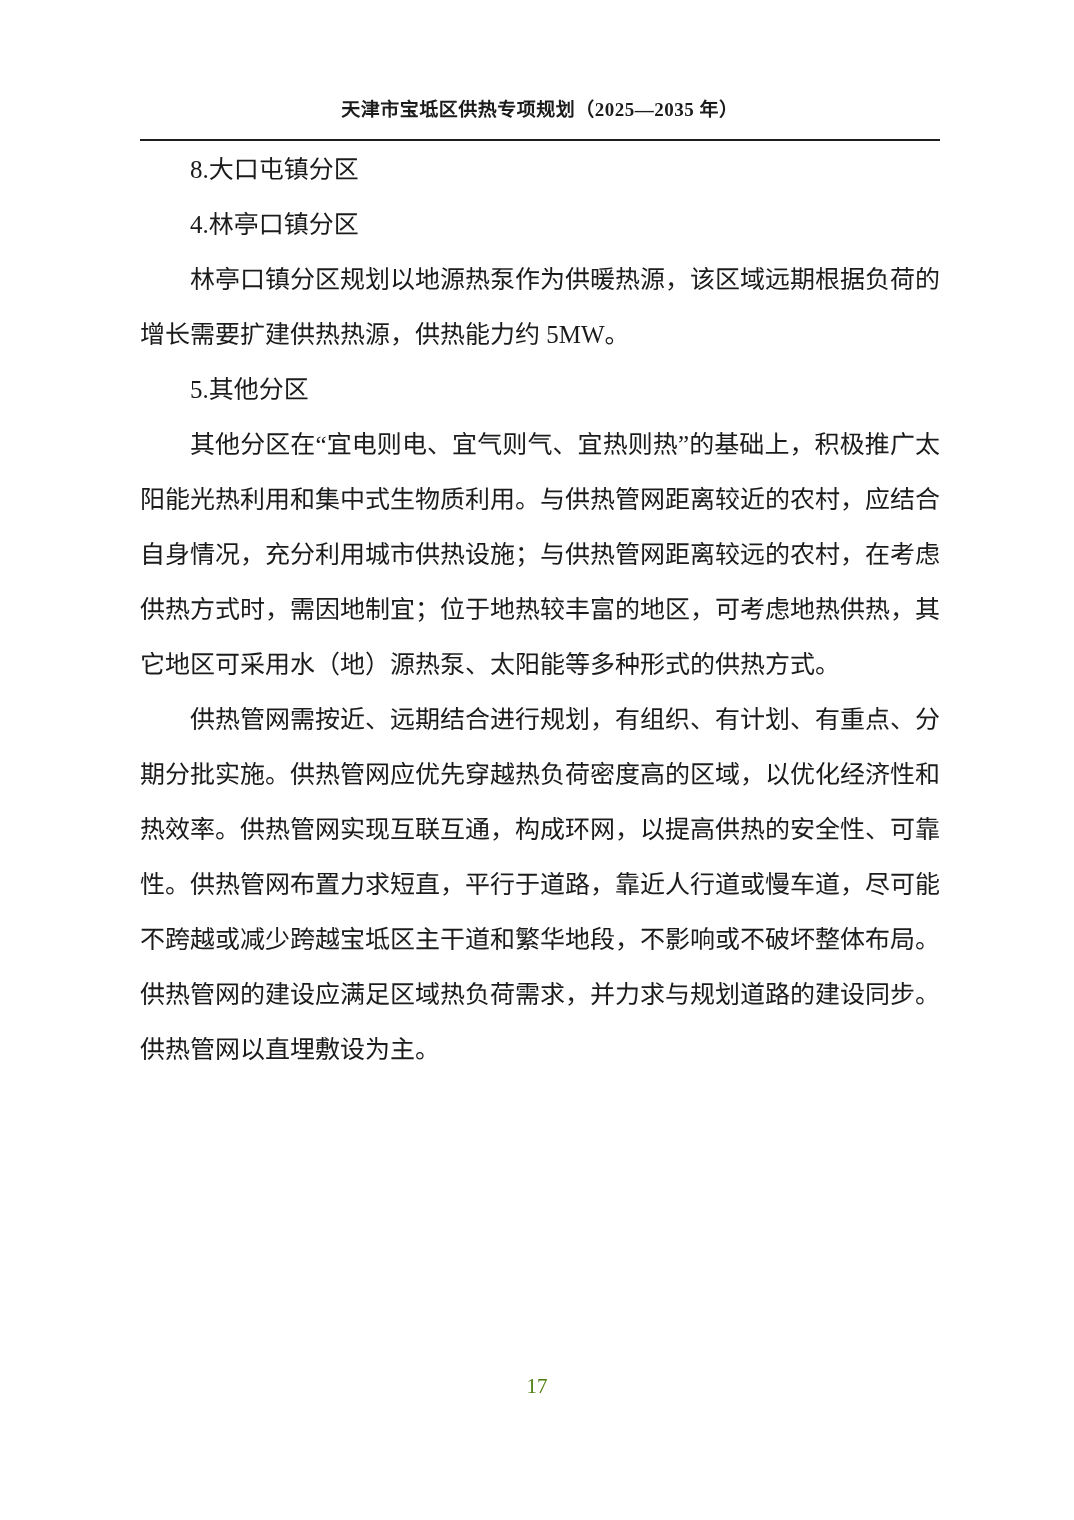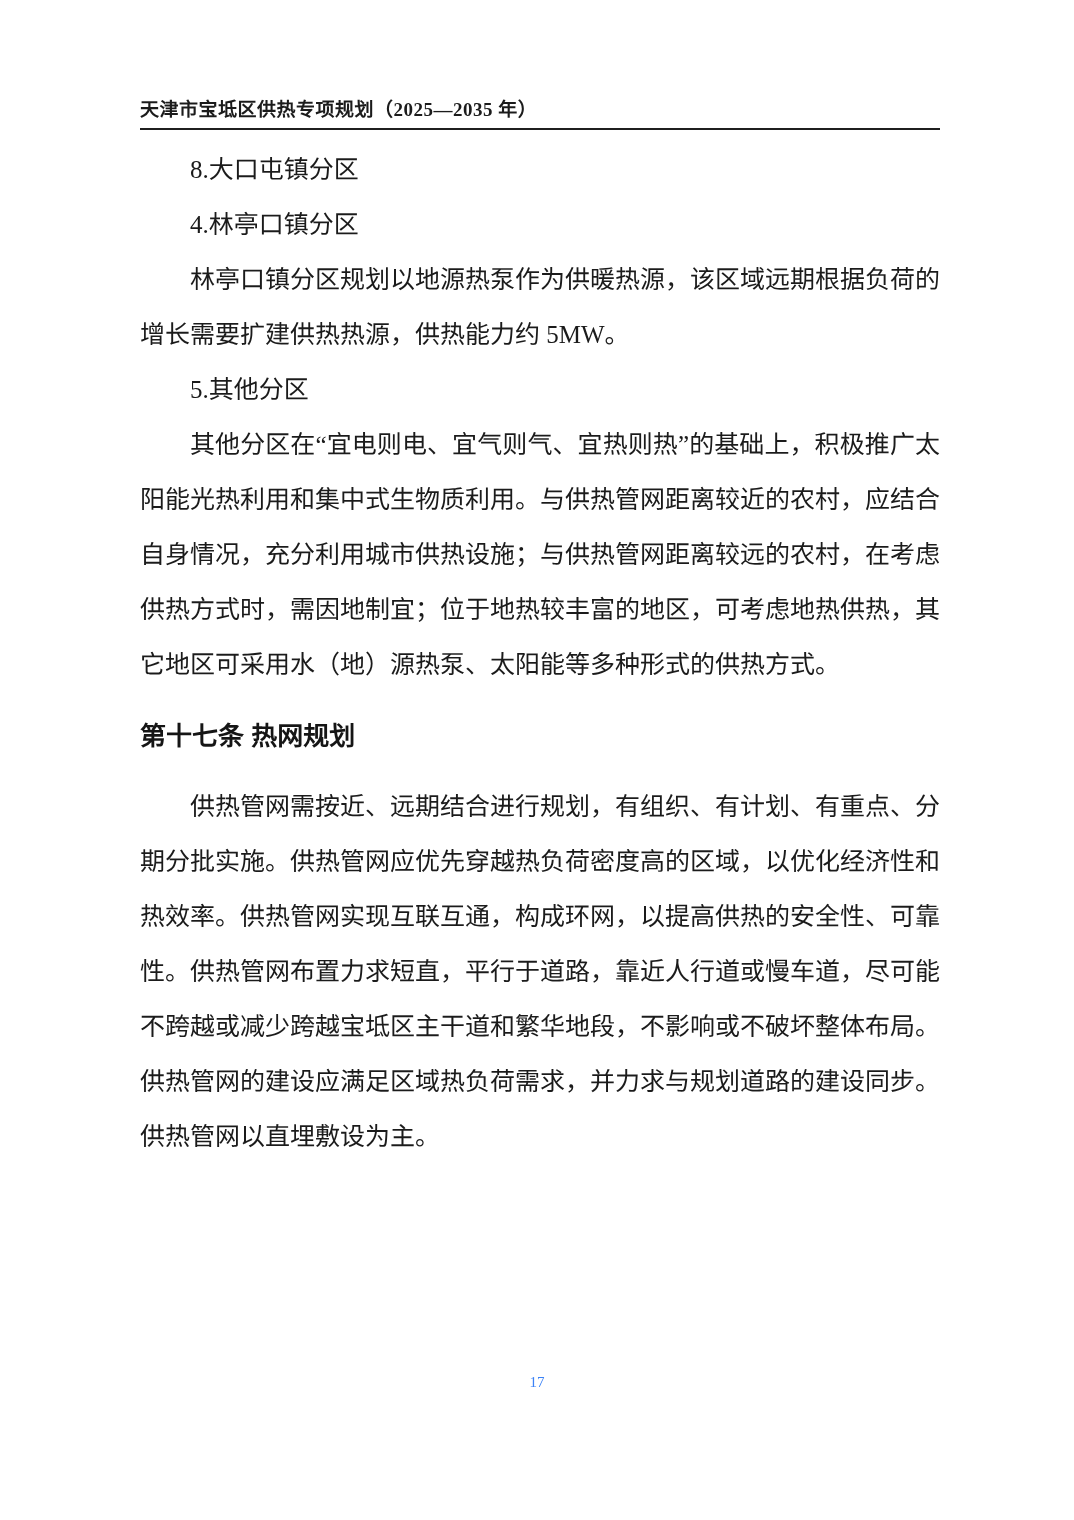--- a/index.html
+++ b/index.html
@@ -15,25 +15,25 @@
     color: #1b1b1b;
     font-family: "Liberation Serif", "DejaVu Serif", serif;
     overflow: hidden;
   }
   
   .header {
     position: absolute;
     top: 94px;
     left: 140px;
     width: 800px;
-    text-align: left;
+    text-align: center;
     font-size: 19px;
     font-weight: 700;
     letter-spacing: 0.5px;
-    padding-bottom: 7px;
+    padding-bottom: 18px;
     border-bottom: 2px solid #1f1f1f;
   }
   
   .content {
     position: absolute;
     top: 142px;
     left: 140px;
     width: 800px;
     font-size: 25px;
     line-height: 55px;
@@ -53,40 +53,39 @@
     font-family: "Liberation Sans", "DejaVu Sans", sans-serif;
     color: #151515;
   }
   
   .footer {
     position: absolute;
     top: 1374px;
     left: 0;
     width: 100%;
     text-align: center;
-    font-size: 15px;
-    color: #3b82f6;
+    font-size: 21px;
+    color: #4d7c0f;
   }
 </style>
 </head>
 <body>
 
 <div class="page">
 
   <div class="header">
     <span class="header-title">天津市宝坻区供热专项规划（2025—2035 年）</span>
   </div>
 
   <div class="content">
     <p class="para">8.大口屯镇分区</p>
     <p class="para">4.林亭口镇分区</p>
     <p class="para">林亭口镇分区规划以地源热泵作为供暖热源，该区域远期根据负荷的增长需要扩建供热热源，供热能力约 5MW。</p>
     <p class="para">5.其他分区</p>
     <p class="para">其他分区在“宜电则电、宜气则气、宜热则热”的基础上，积极推广太阳能光热利用和集中式生物质利用。与供热管网距离较近的农村，应结合自身情况，充分利用城市供热设施；与供热管网距离较远的农村，在考虑供热方式时，需因地制宜；位于地热较丰富的地区，可考虑地热供热，其它地区可采用水（地）源热泵、太阳能等多种形式的供热方式。</p>
-    <h2 class="heading">第十七条 热网规划</h2>
     <p class="para">供热管网需按近、远期结合进行规划，有组织、有计划、有重点、分期分批实施。供热管网应优先穿越热负荷密度高的区域，以优化经济性和热效率。供热管网实现互联互通，构成环网，以提高供热的安全性、可靠性。供热管网布置力求短直，平行于道路，靠近人行道或慢车道，尽可能不跨越或减少跨越宝坻区主干道和繁华地段，不影响或不破坏整体布局。供热管网的建设应满足区域热负荷需求，并力求与规划道路的建设同步。供热管网以直埋敷设为主。</p>
   </div>
 
   <div class="footer">
     <span>17</span>
   </div>
 
 </div>
 
 </body></html>

